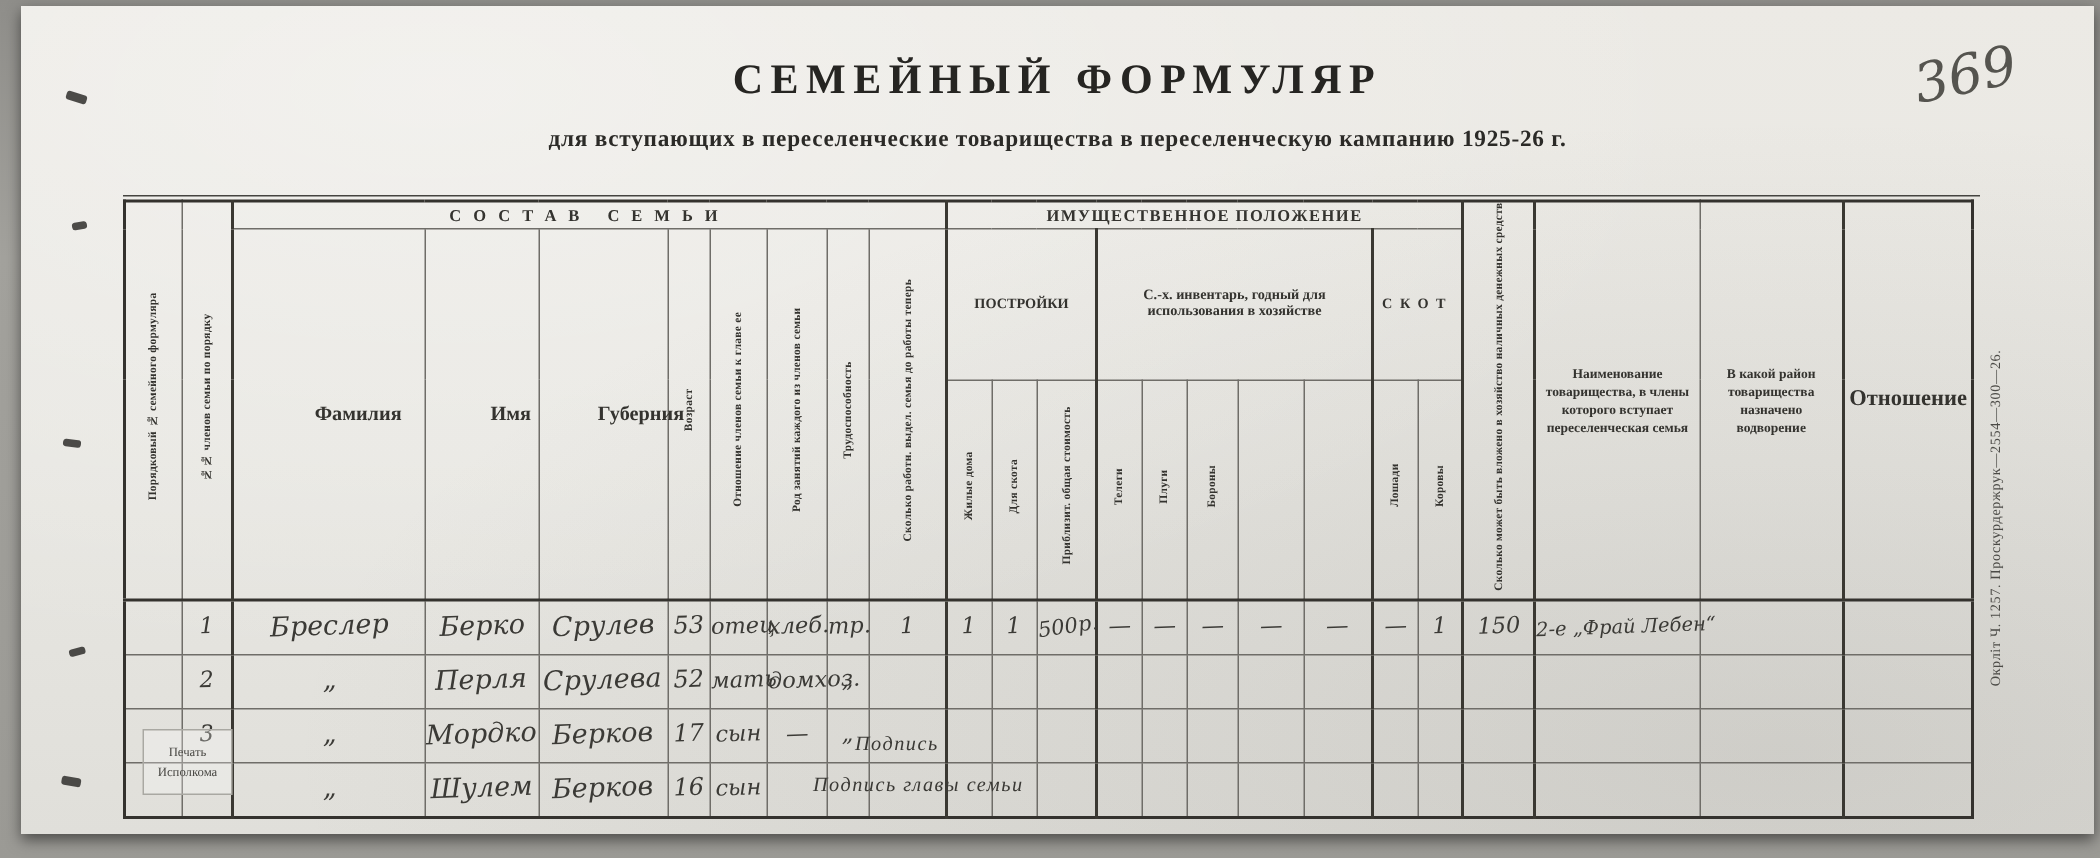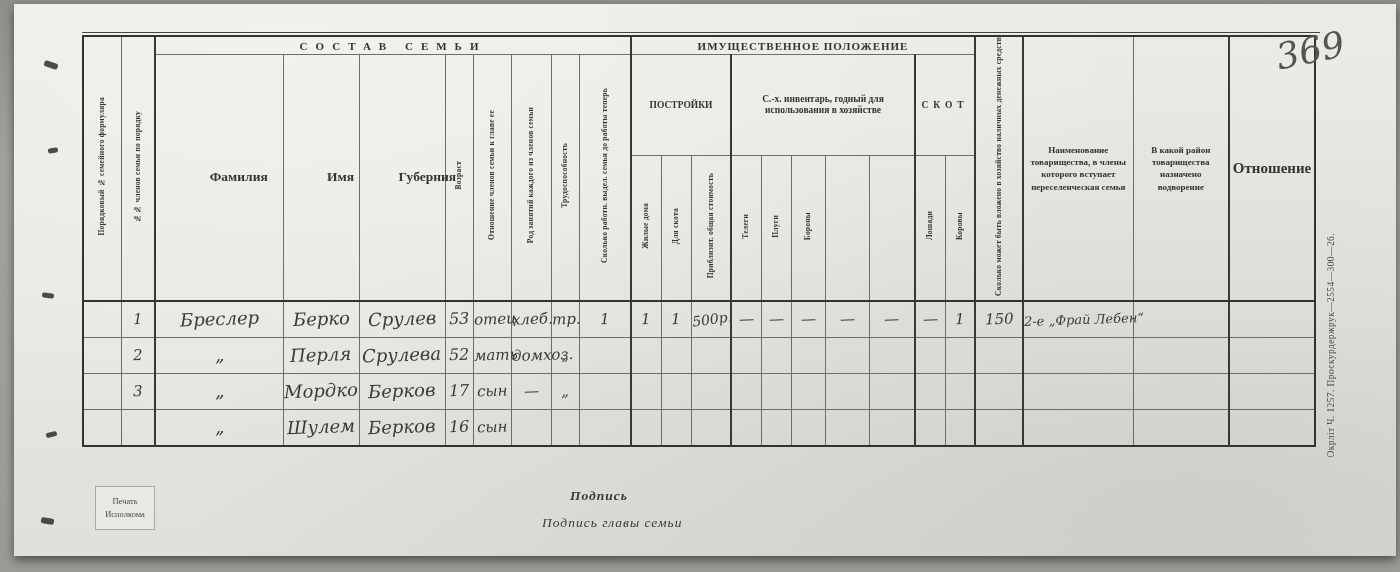--- a/index.html
+++ b/index.html
@@ -59,41 +59,43 @@
   .hw-surname,.hw-name,.hw-patronymic{font-size:18px;}
   .hw-age{font-size:16px;}
   .hw-partnership{font-size:13px;white-space:nowrap;}
   .hw-value{font-size:14px;transform:rotate(-8deg);}
 
   .footer-seal{position:absolute;left:81px;top:482px;width:58px;height:42px;
     border:1px solid #a9a8a2;background:rgba(255,255,255,.25);
     display:flex;flex-direction:column;align-items:center;justify-content:center;
     font-size:8.5px;line-height:1.5;color:#4a4945;}
   .sig1{position:absolute;left:556px;top:484px;font-size:13.5px;font-style:italic;
-    letter-spacing:1px;color:#3a3935;font-weight:bold;}
+    letter-spacing:1px;color:#3a3935;}
   .sig2{position:absolute;left:528px;top:511px;font-size:13.5px;font-style:italic;
     letter-spacing:1px;color:#3a3935;}
   .imprint{position:absolute;left:1312px;top:158px;height:366px;
     display:flex;align-items:center;}
   .imprint span{writing-mode:vertical-rl;transform:rotate(180deg);
     font-size:9.5px;color:#4c4b47;letter-spacing:.4px;white-space:nowrap;}
 </style>
 </head>
 <body>
 
 <div class="paper">
 
   <div class="punch" style="left:30px;top:58px;width:14px;height:6px;transform:rotate(18deg);"></div>
   <div class="punch" style="left:34px;top:144px;width:10px;height:5px;transform:rotate(-10deg);"></div>
   <div class="punch" style="left:28px;top:289px;width:12px;height:5px;transform:rotate(8deg);"></div>
   <div class="punch" style="left:32px;top:428px;width:11px;height:5px;transform:rotate(-14deg);"></div>
   <div class="punch" style="left:27px;top:514px;width:13px;height:6px;transform:rotate(10deg);"></div>
 
   <div class="page-num">369</div>
 
+  <div class="title">СЕМЕЙНЫЙ ФОРМУЛЯР</div>
+  <div class="subtitle">для вступающих в переселенческие товарищества в переселенческую кампанию 1925-26 г.</div>
 
   <div style="height:14px;"></div>
 
   <div class="tbl-wrap">
   <table>
     <colgroup>
       <col style="width:38px">
           <col style="width:34px">
           <col style="width:128px">
           <col style="width:76px">

